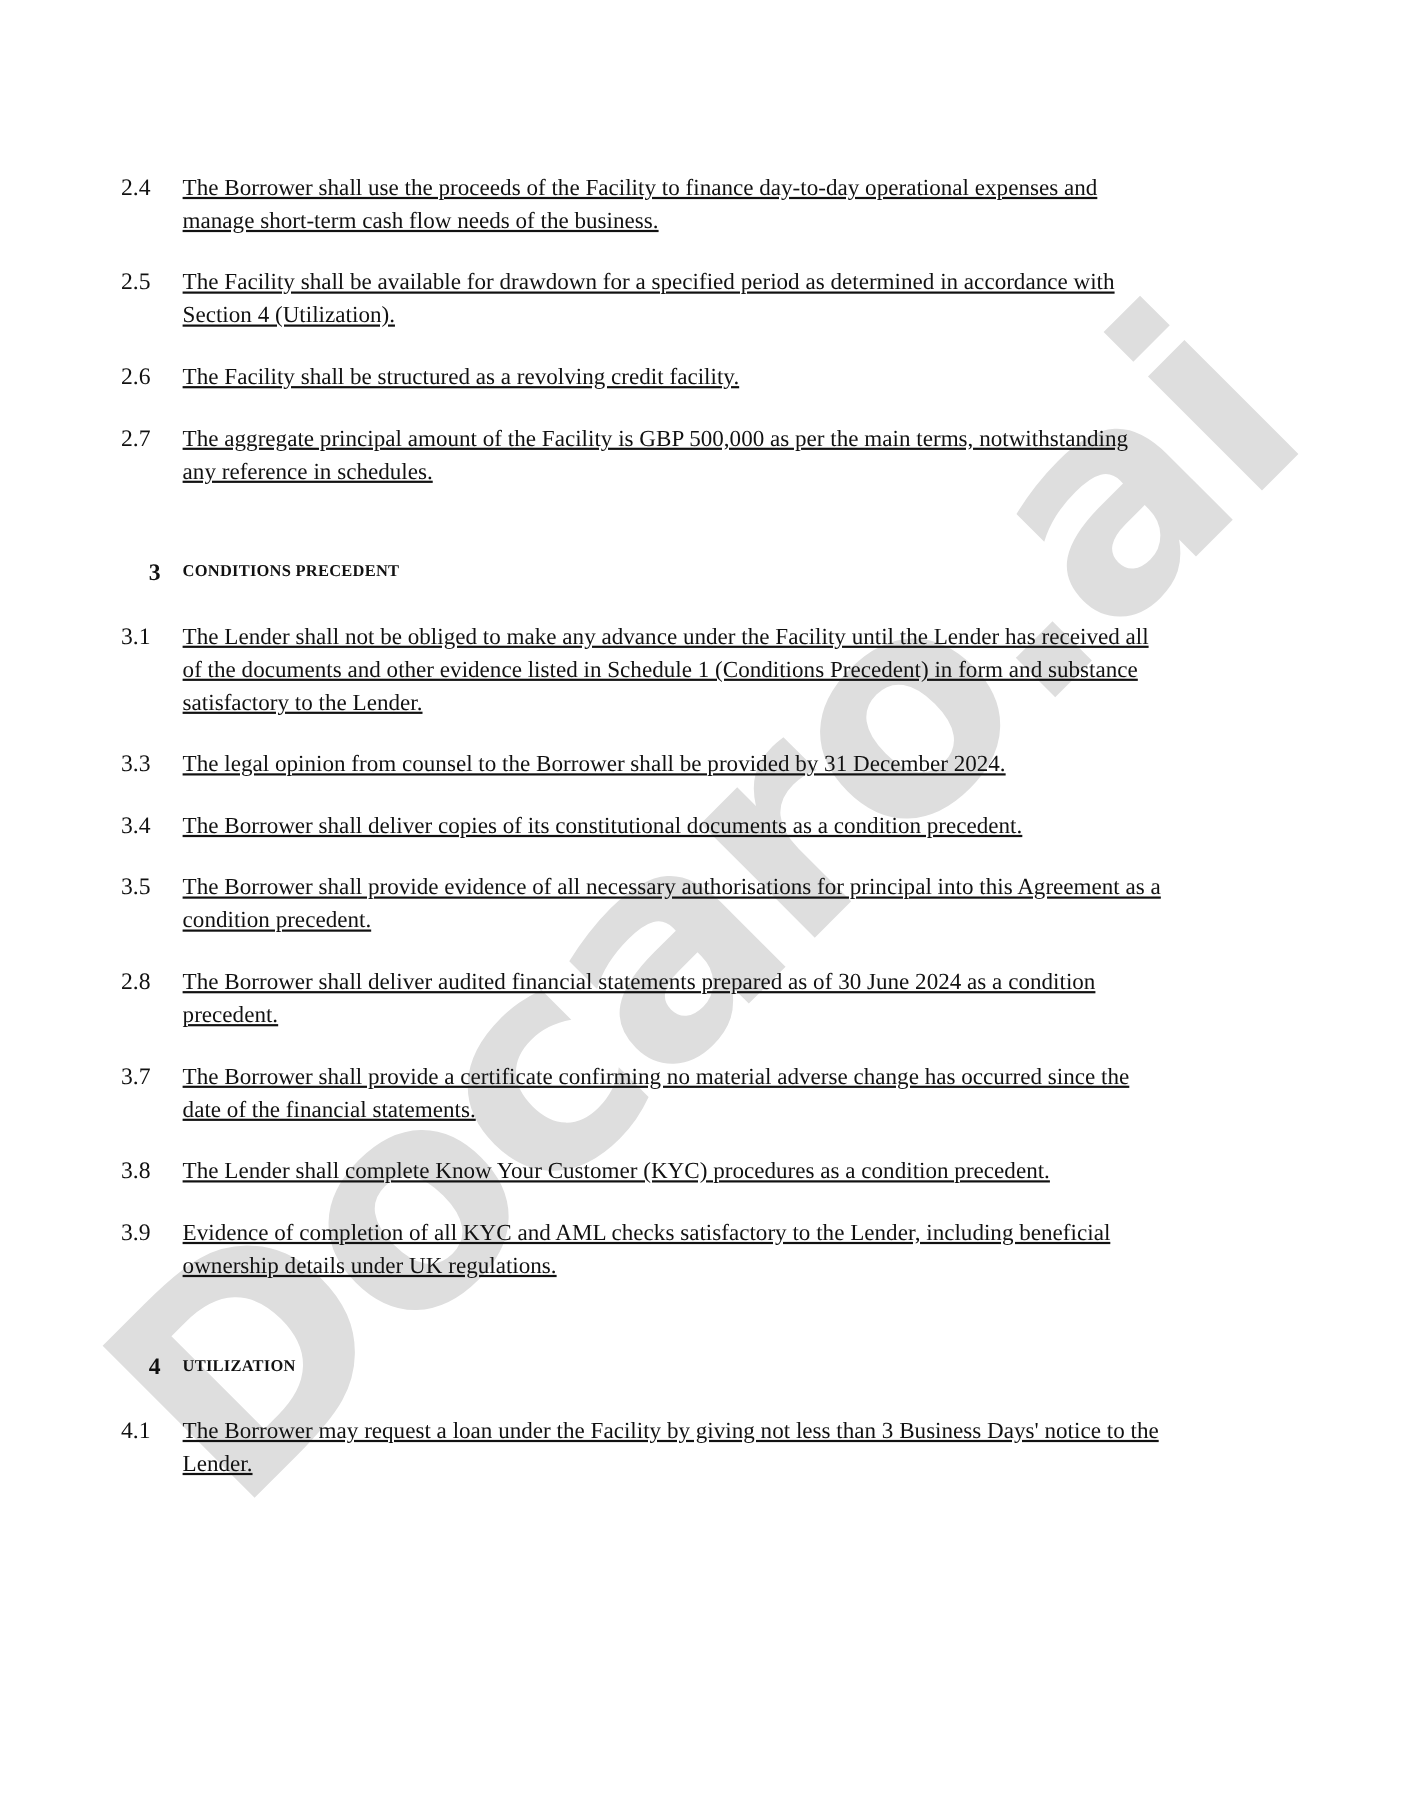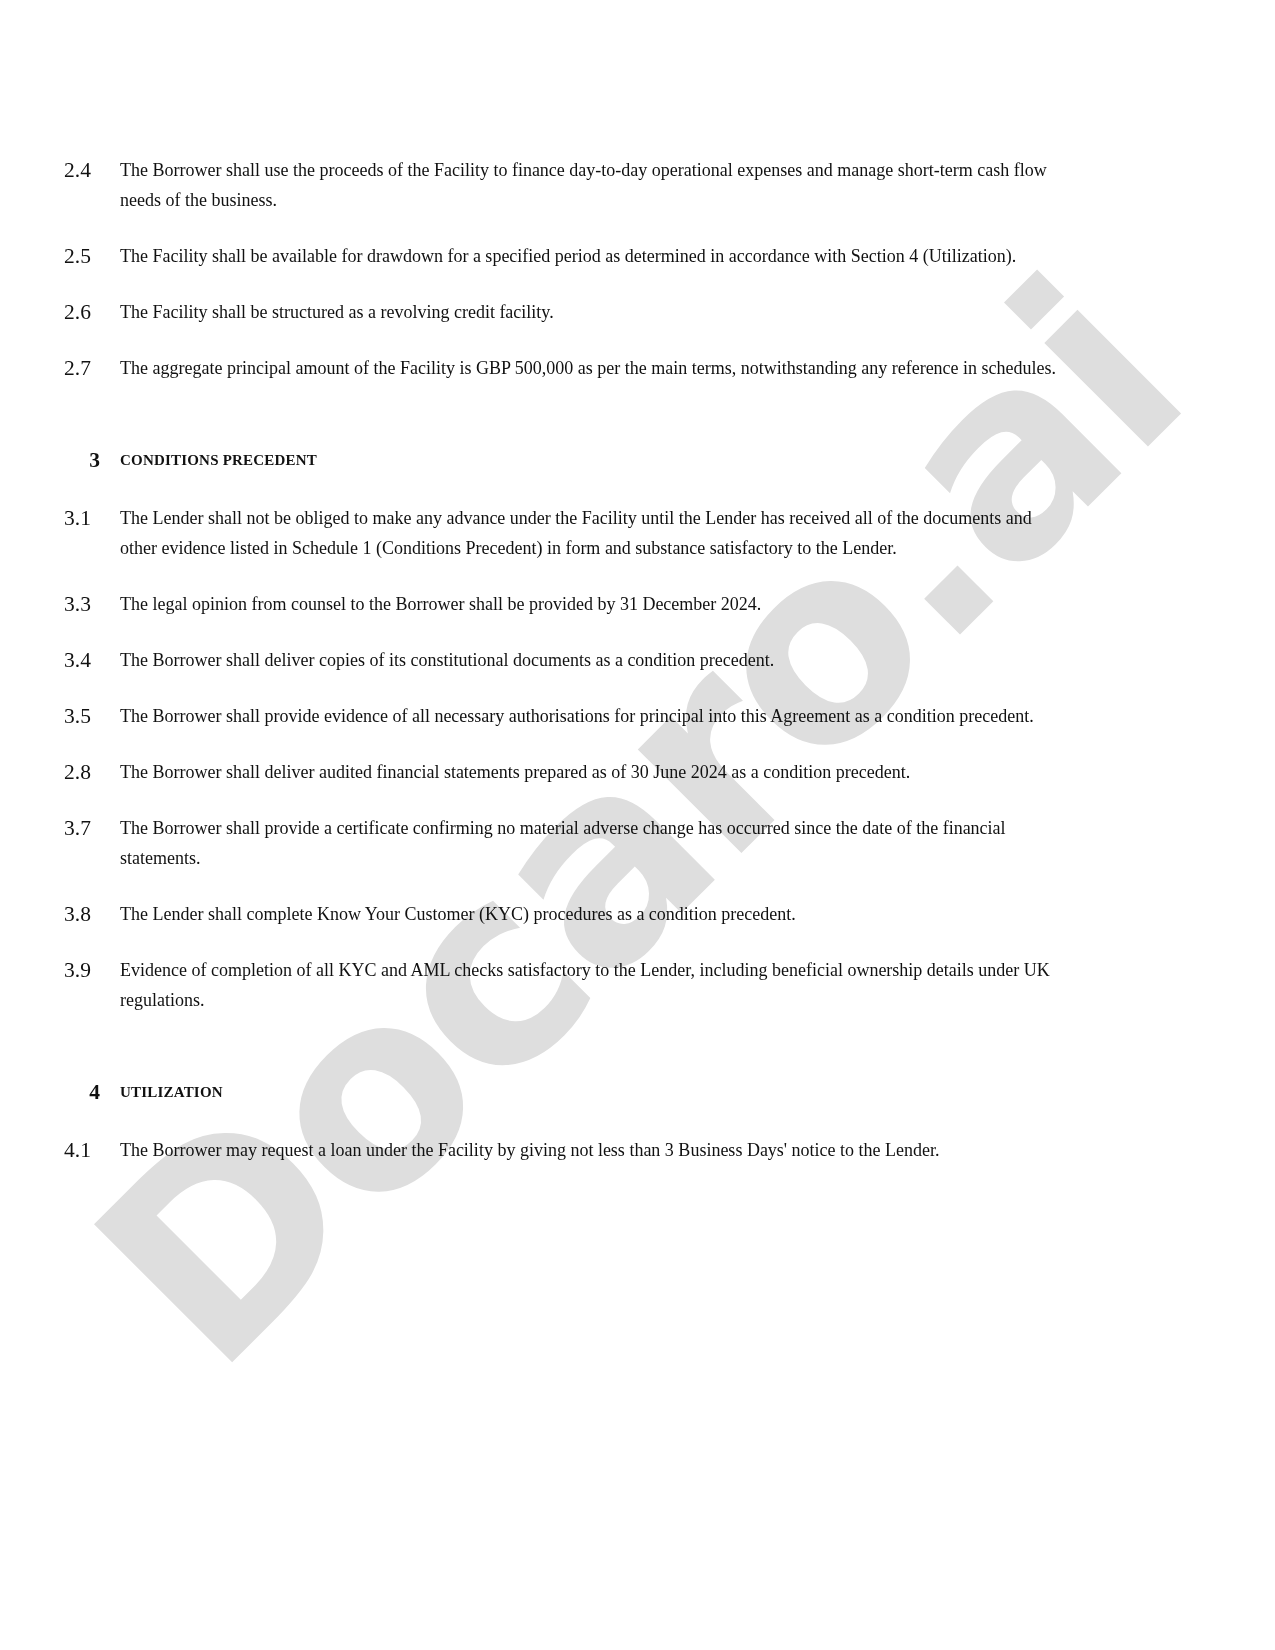--- a/index.html
+++ b/index.html
@@ -42,43 +42,44 @@
     color: #dedede;
     white-space: nowrap;
     line-height: 1;
     user-select: none;
   }
 
   
   .content {
     position: relative;
     z-index: 1;
-    padding: 155px 215px 0 64px;
+    padding: 155px 215px 0 110px;
   }
 
   .clause {
     display: flex;
     align-items: flex-start;
     margin: 0 0 26px 0;
   }
 
   .clause-number {
     flex: 0 0 auto;
     width: 56px;
     font-size: 21.5px;
     line-height: 30px;
     white-space: nowrap;
   }
 
   .clause-body {
     flex: 1 1 auto;
-    font-size: 18px;
+    font-size: 21px;
     line-height: 30px;
     text-align: left;
     hyphens: none;
+    text-decoration: underline;
   }
 
   .section-heading {
     display: flex;
     align-items: flex-start;
     margin: 62px 0 28px 0;
   }
 
   .section-heading .section-number {
     flex: 0 0 auto;

